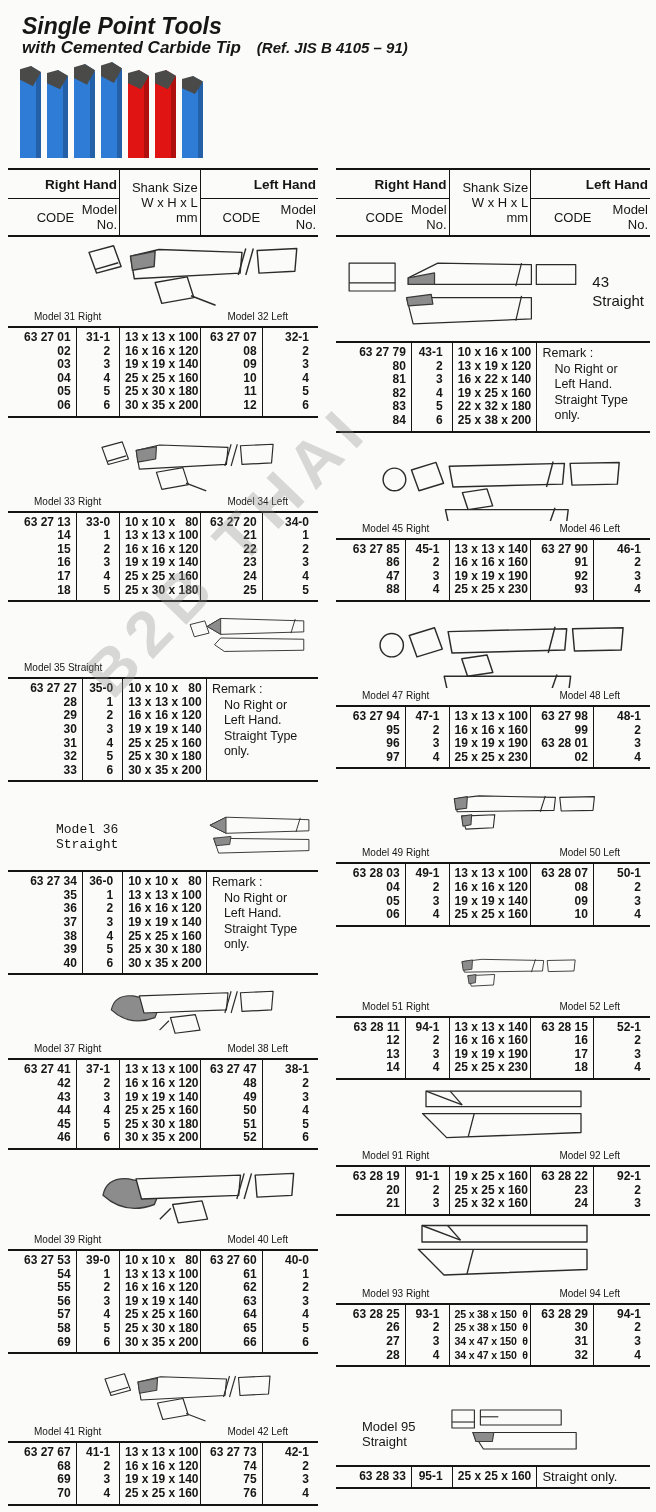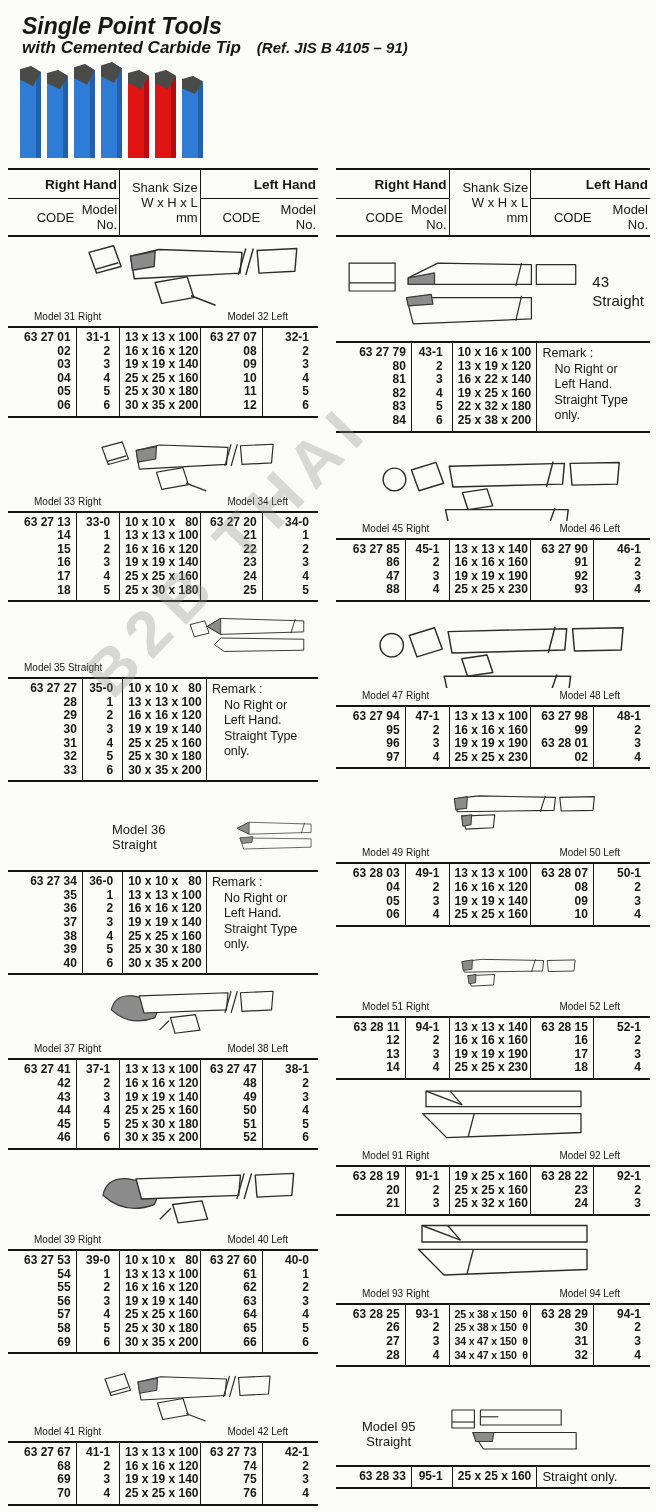--- a/index.html
+++ b/index.html
@@ -54,32 +54,32 @@
   .dt .shank{text-align:center;white-space:pre;}
   .dt .shank.small{font-size:10.6px;letter-spacing:-0.2px;}
   .dt .remark-cell{font-weight:normal;font-size:12.5px;line-height:15.5px;padding-top:16px;}
   .remark-title{margin-bottom:0px;}
   .remark-line{padding-left:12px;}
   .dt .note-cell{font-weight:normal;font-size:13px;vertical-align:middle;padding-top:5px;}
   
   .sec-31-32 .sk{height:68px;}
   .sec-33-34{margin-top:20px;} .sec-33-34 .sk{height:56px;}
   .sec-35{margin-top:14px;} .sec-35 .sk{height:44px;justify-content:flex-end;padding-right:6px;}
-  .sec-36{margin-top:22px;} .sec-36 .sk-flex{height:66px;} .sec-36 .side-label{margin-left:104px;margin-right:14px;}
+  .sec-36{margin-top:22px;} .sec-36 .sk-flex{height:66px;} .sec-36 .side-label{margin-left:48px;margin-right:14px;font-family:Liberation Mono, monospace;}
   .sec-37-38{margin-top:10px;} .sec-37-38 .sk{height:56px;}
   .sec-39-40{margin-top:16px;} .sec-39-40 .sk{height:66px;}
   .sec-41-42{margin-top:16px;} .sec-41-42 .sk{height:54px;}
   .sec-43 .sk-flex{height:100px;} .sec-43 .side-label{font-size:15px;line-height:19px;margin-left:10px;margin-right:6px;}
   .sec-45-46{margin-top:20px;} .sec-45-46 .sk{height:68px;}
   .sec-47-48{margin-top:16px;} .sec-47-48 .sk{height:70px;}
   .sec-49-50{margin-top:24px;} .sec-49-50 .sk{height:52px;}
   .sec-51-52{margin-top:30px;} .sec-51-52 .sk{height:42px;}
   .sec-91-92{margin-top:6px;} .sec-91-92 .sk{height:62px;}
   .sec-93-94{margin-top:4px;} .sec-93-94 .sk{height:66px;}
-  .sec-95{margin-top:36px;} .sec-95 .sk-flex{height:62px;text-align:center;} .sec-95 .side-label{margin-left:26px;margin-right:10px;}
+  .sec-95{margin-top:36px;} .sec-95 .sk-flex{height:62px;} .sec-95 .side-label{margin-left:26px;margin-right:10px;}
 </style>
 </head>
 <body>
 
 <div class="page">
   <div class="hdr-block">
     <div class="title">Single Point Tools</div>
     <div class="subline">
       <span class="subtitle">with Cemented Carbide Tip</span>
       <span class="ref">(Ref. JIS B 4105 – 91)</span>

